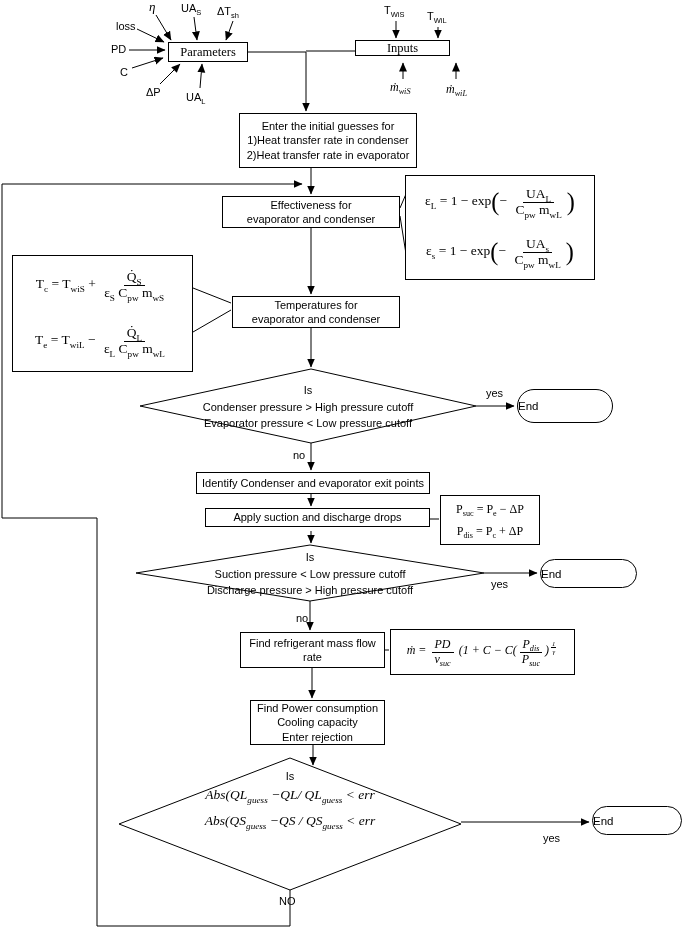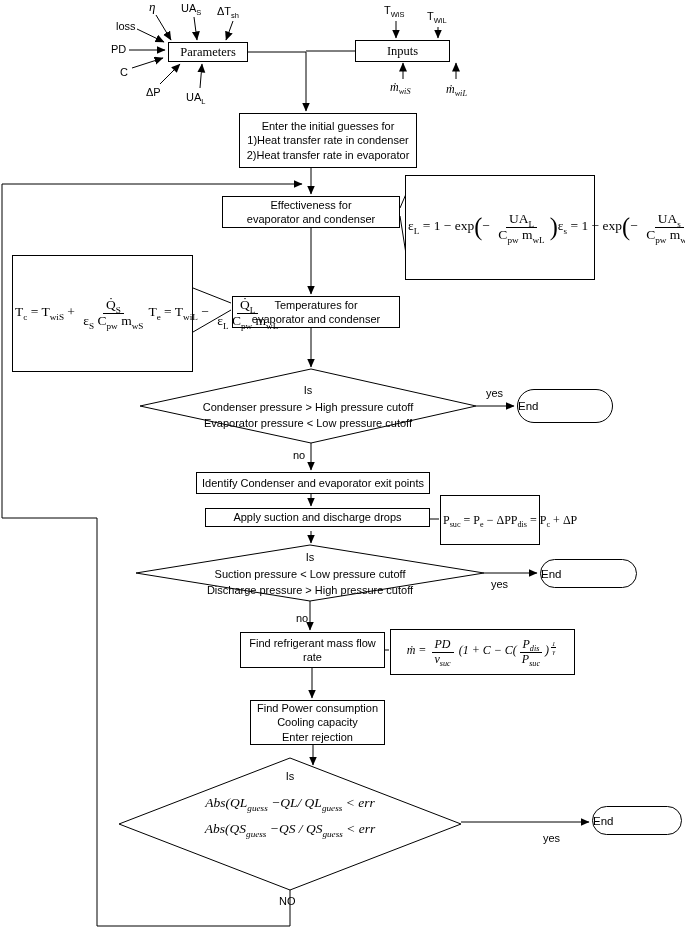--- a/index.html
+++ b/index.html
@@ -12,21 +12,21 @@
   .node span{display:block;white-space:nowrap}
   .titlebox{font-family:"Liberation Serif",serif;font-size:12.5px}
   .oval{position:absolute;border:1px solid #000;border-radius:17px;background:#fff;
         display:flex;align-items:center;justify-content:flex-start;font-size:11.5px}
   .lbl{position:absolute;font-size:11px;white-space:nowrap}
   .dtext{position:absolute;text-align:center;font-size:11px;line-height:1.5}
   .dtext div{white-space:nowrap}
   .formula{font-family:"Liberation Serif",serif;font-size:13.5px;white-space:nowrap}
   .fsmall{font-size:12px}
   .it{font-style:italic}
-  .fbox{position:absolute;border:1px solid #000;background:#fff;display:flex;flex-direction:row;
+  .fbox{position:absolute;border:1px solid #000;background:#fff;display:flex;flex-direction:column;
         justify-content:space-around;align-items:center;padding:2px}
   sub,sup{font-size:68%;line-height:0}
   .frac{display:inline-flex;flex-direction:column;align-items:center;vertical-align:middle;
         line-height:1.1;margin:0 2px}
   .frac .num{border-bottom:1px solid #000;padding:0 3px}
   .frac .den{padding:0 3px}
   .big{font-size:180%;font-weight:300;vertical-align:middle;line-height:0}
   sup .frac{font-size:80%}
   sup .frac .num,sup .frac .den{padding:0 1px}
 </style>
@@ -98,21 +98,21 @@
   <div class="lbl" style="left:186px;top:91px">UA<sub>L</sub></div>
   <div class="lbl" style="left:384px;top:4px">T<sub>WiS</sub></div>
   <div class="lbl" style="left:427px;top:10px">T<sub>WiL</sub></div>
   <div class="lbl formula it fsmall" style="left:390px;top:80px">ṁ<sub>wiS</sub></div>
   <div class="lbl formula it fsmall" style="left:446px;top:82px">ṁ<sub>wiL</sub></div>
 
   <div class="node titlebox" style="left:168px;top:42px;width:80px;height:20px">
     <span>Parameters</span>
   </div>
 
-  <div class="node titlebox" style="left:355px;top:40px;width:95px;height:22px">
+  <div class="node titlebox" style="left:355px;top:40px;width:95px;height:16px">
     <span>Inputs</span>
   </div>
 
   <div class="node" style="left:239px;top:113px;width:178px;height:55px">
     <span>Enter the initial guesses for</span>
     <span>1)Heat transfer rate in condenser</span>
     <span>2)Heat transfer rate in evaporator</span>
   </div>
 
   <div class="node" style="left:222px;top:196px;width:178px;height:32px">
@@ -205,21 +205,21 @@
   </div>
 
   <div class="node" style="left:250px;top:700px;width:135px;height:45px">
     <span>Find Power consumption</span>
     <span>Cooling capacity</span>
     <span>Enter rejection</span>
   </div>
 
   <div class="dtext" style="left:130px;top:768px;width:320px">
     <div>Is</div>
-    <div class="formula it" style="margin-top:8px">Abs(QL<sub>guess</sub> −QL/ QL<sub>guess</sub> &lt; err</div>
+    <div class="formula it" style="margin-top:0">Abs(QL<sub>guess</sub> −QL/ QL<sub>guess</sub> &lt; err</div>
     <div class="formula it" style="margin-top:6px">Abs(QS<sub>guess</sub> −QS / QS<sub>guess</sub> &lt; err</div>
   </div>
 
   <div class="oval" style="left:592px;top:806px;width:90px;height:29px">
     <span>End</span>
   </div>
 
   <div class="lbl" style="left:543px;top:832px">yes</div>
   <div class="lbl" style="left:279px;top:895px">NO</div>
 

